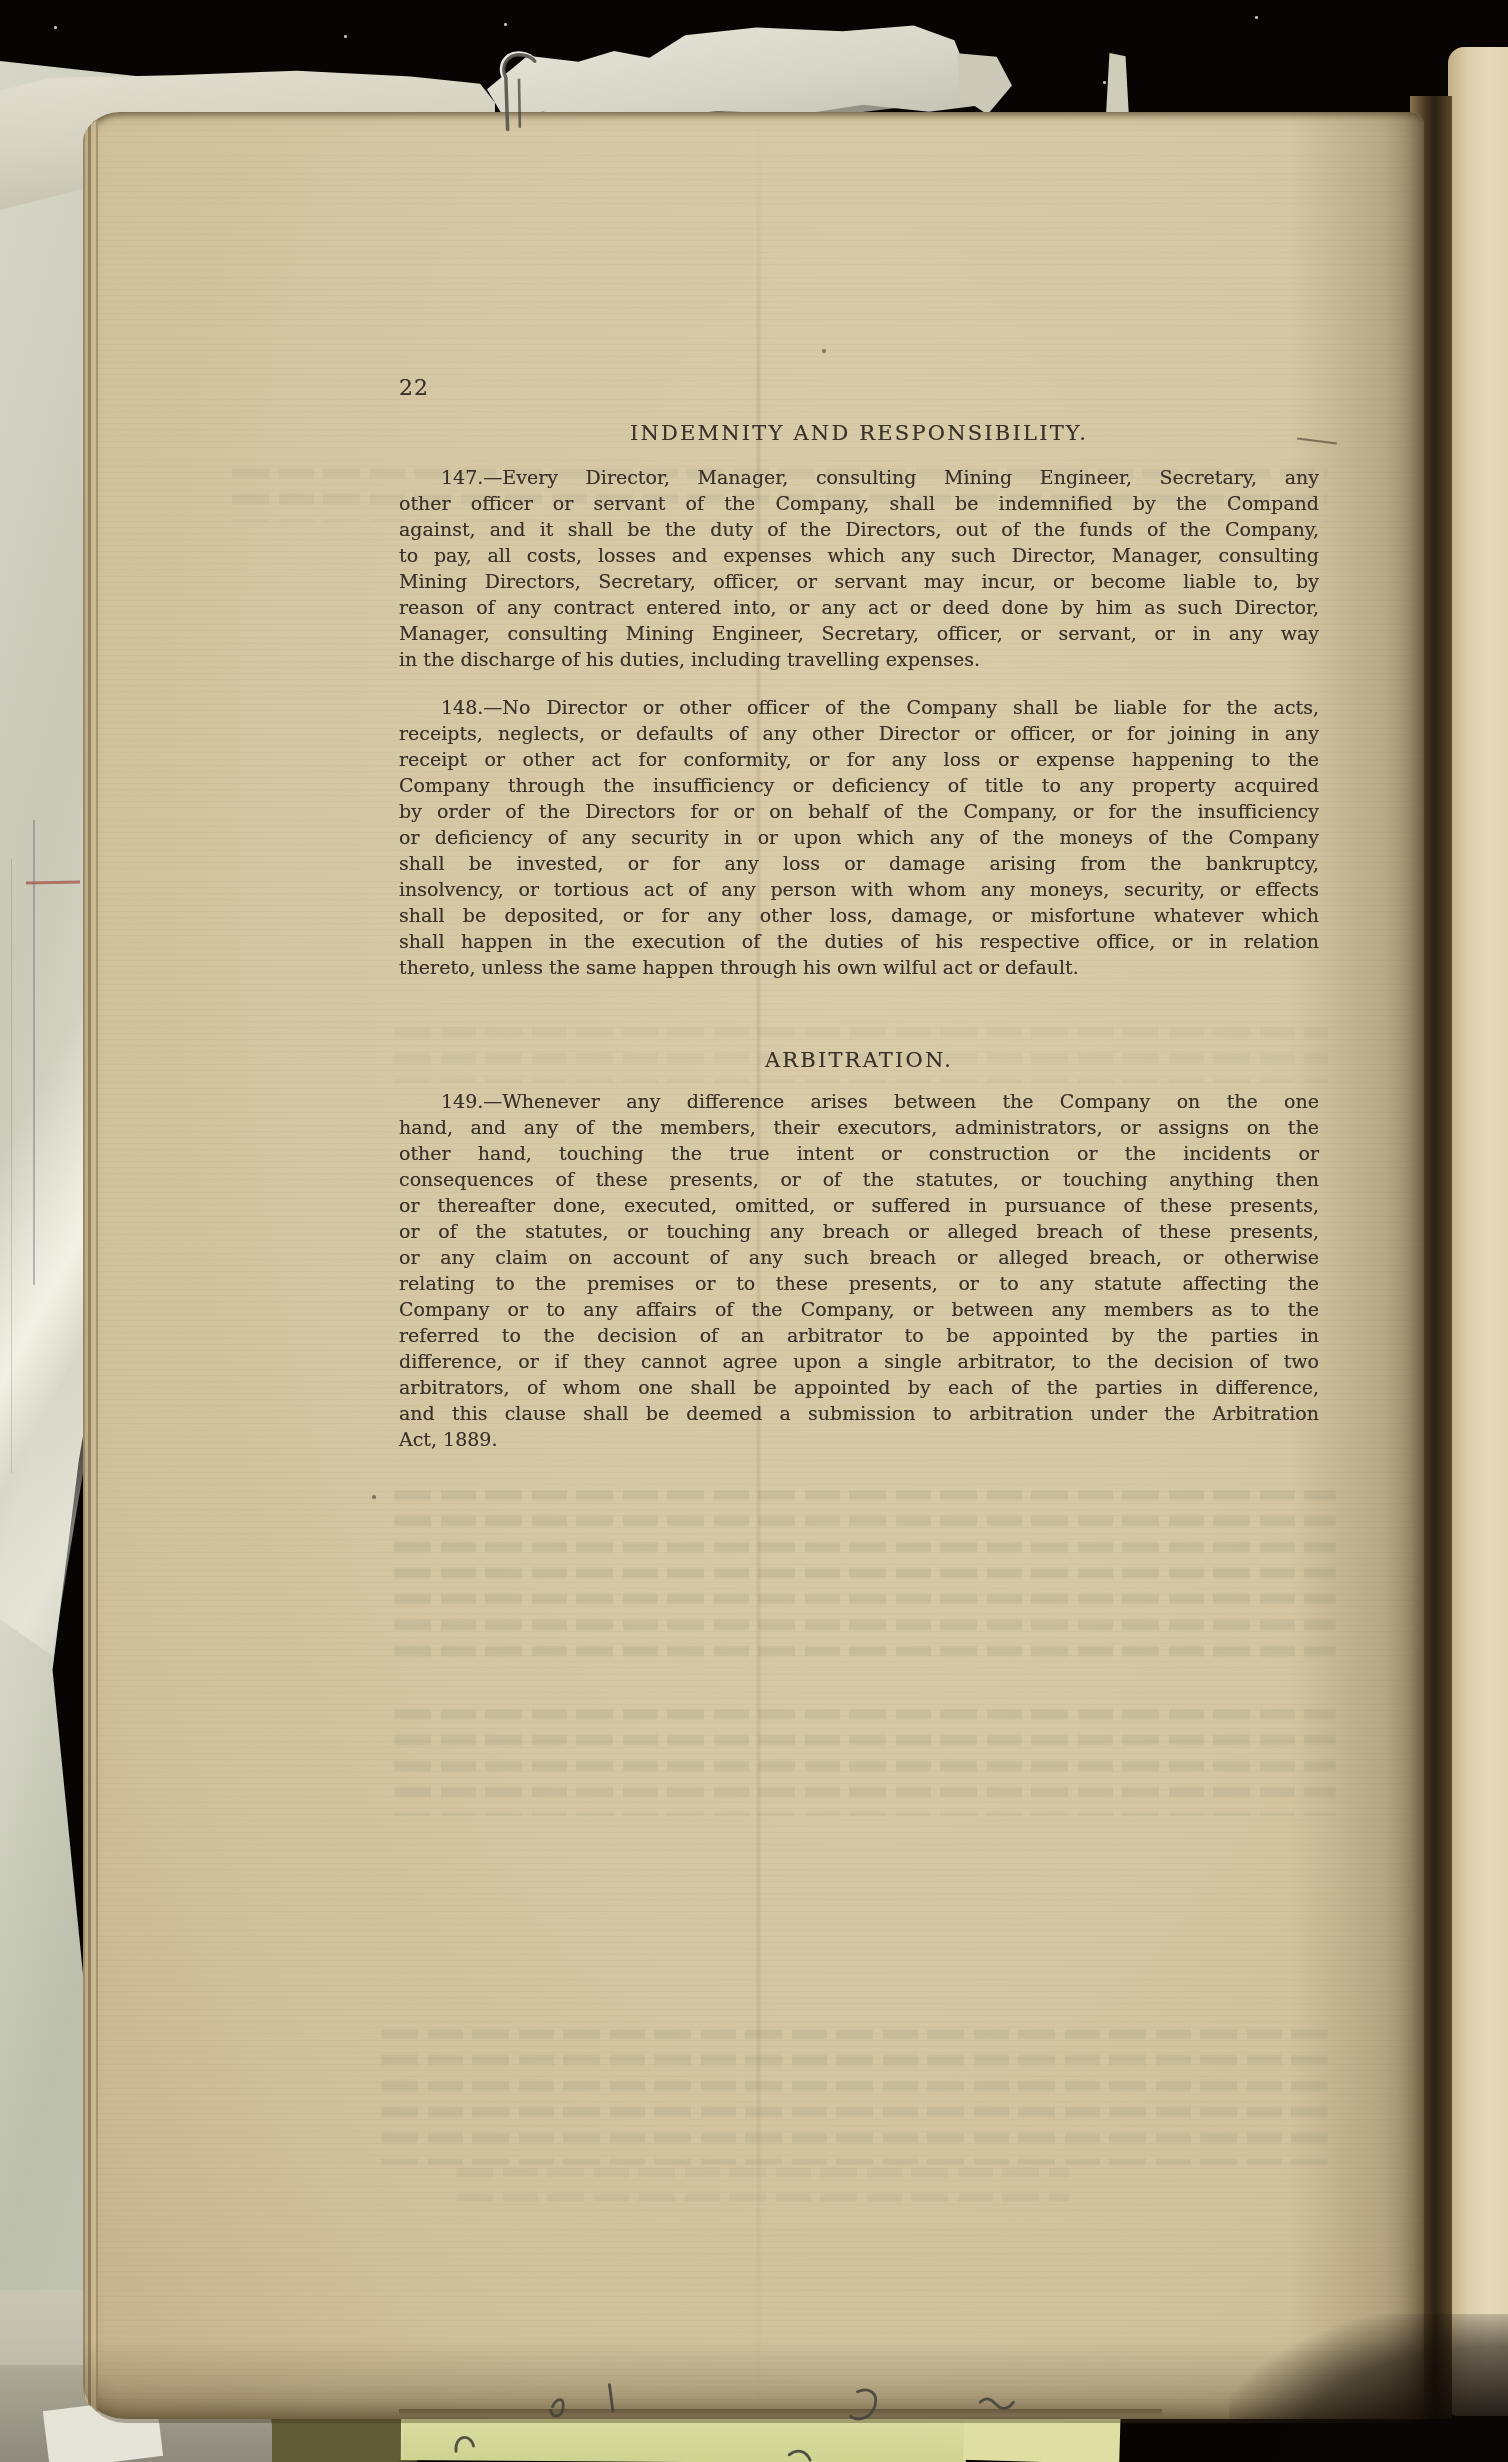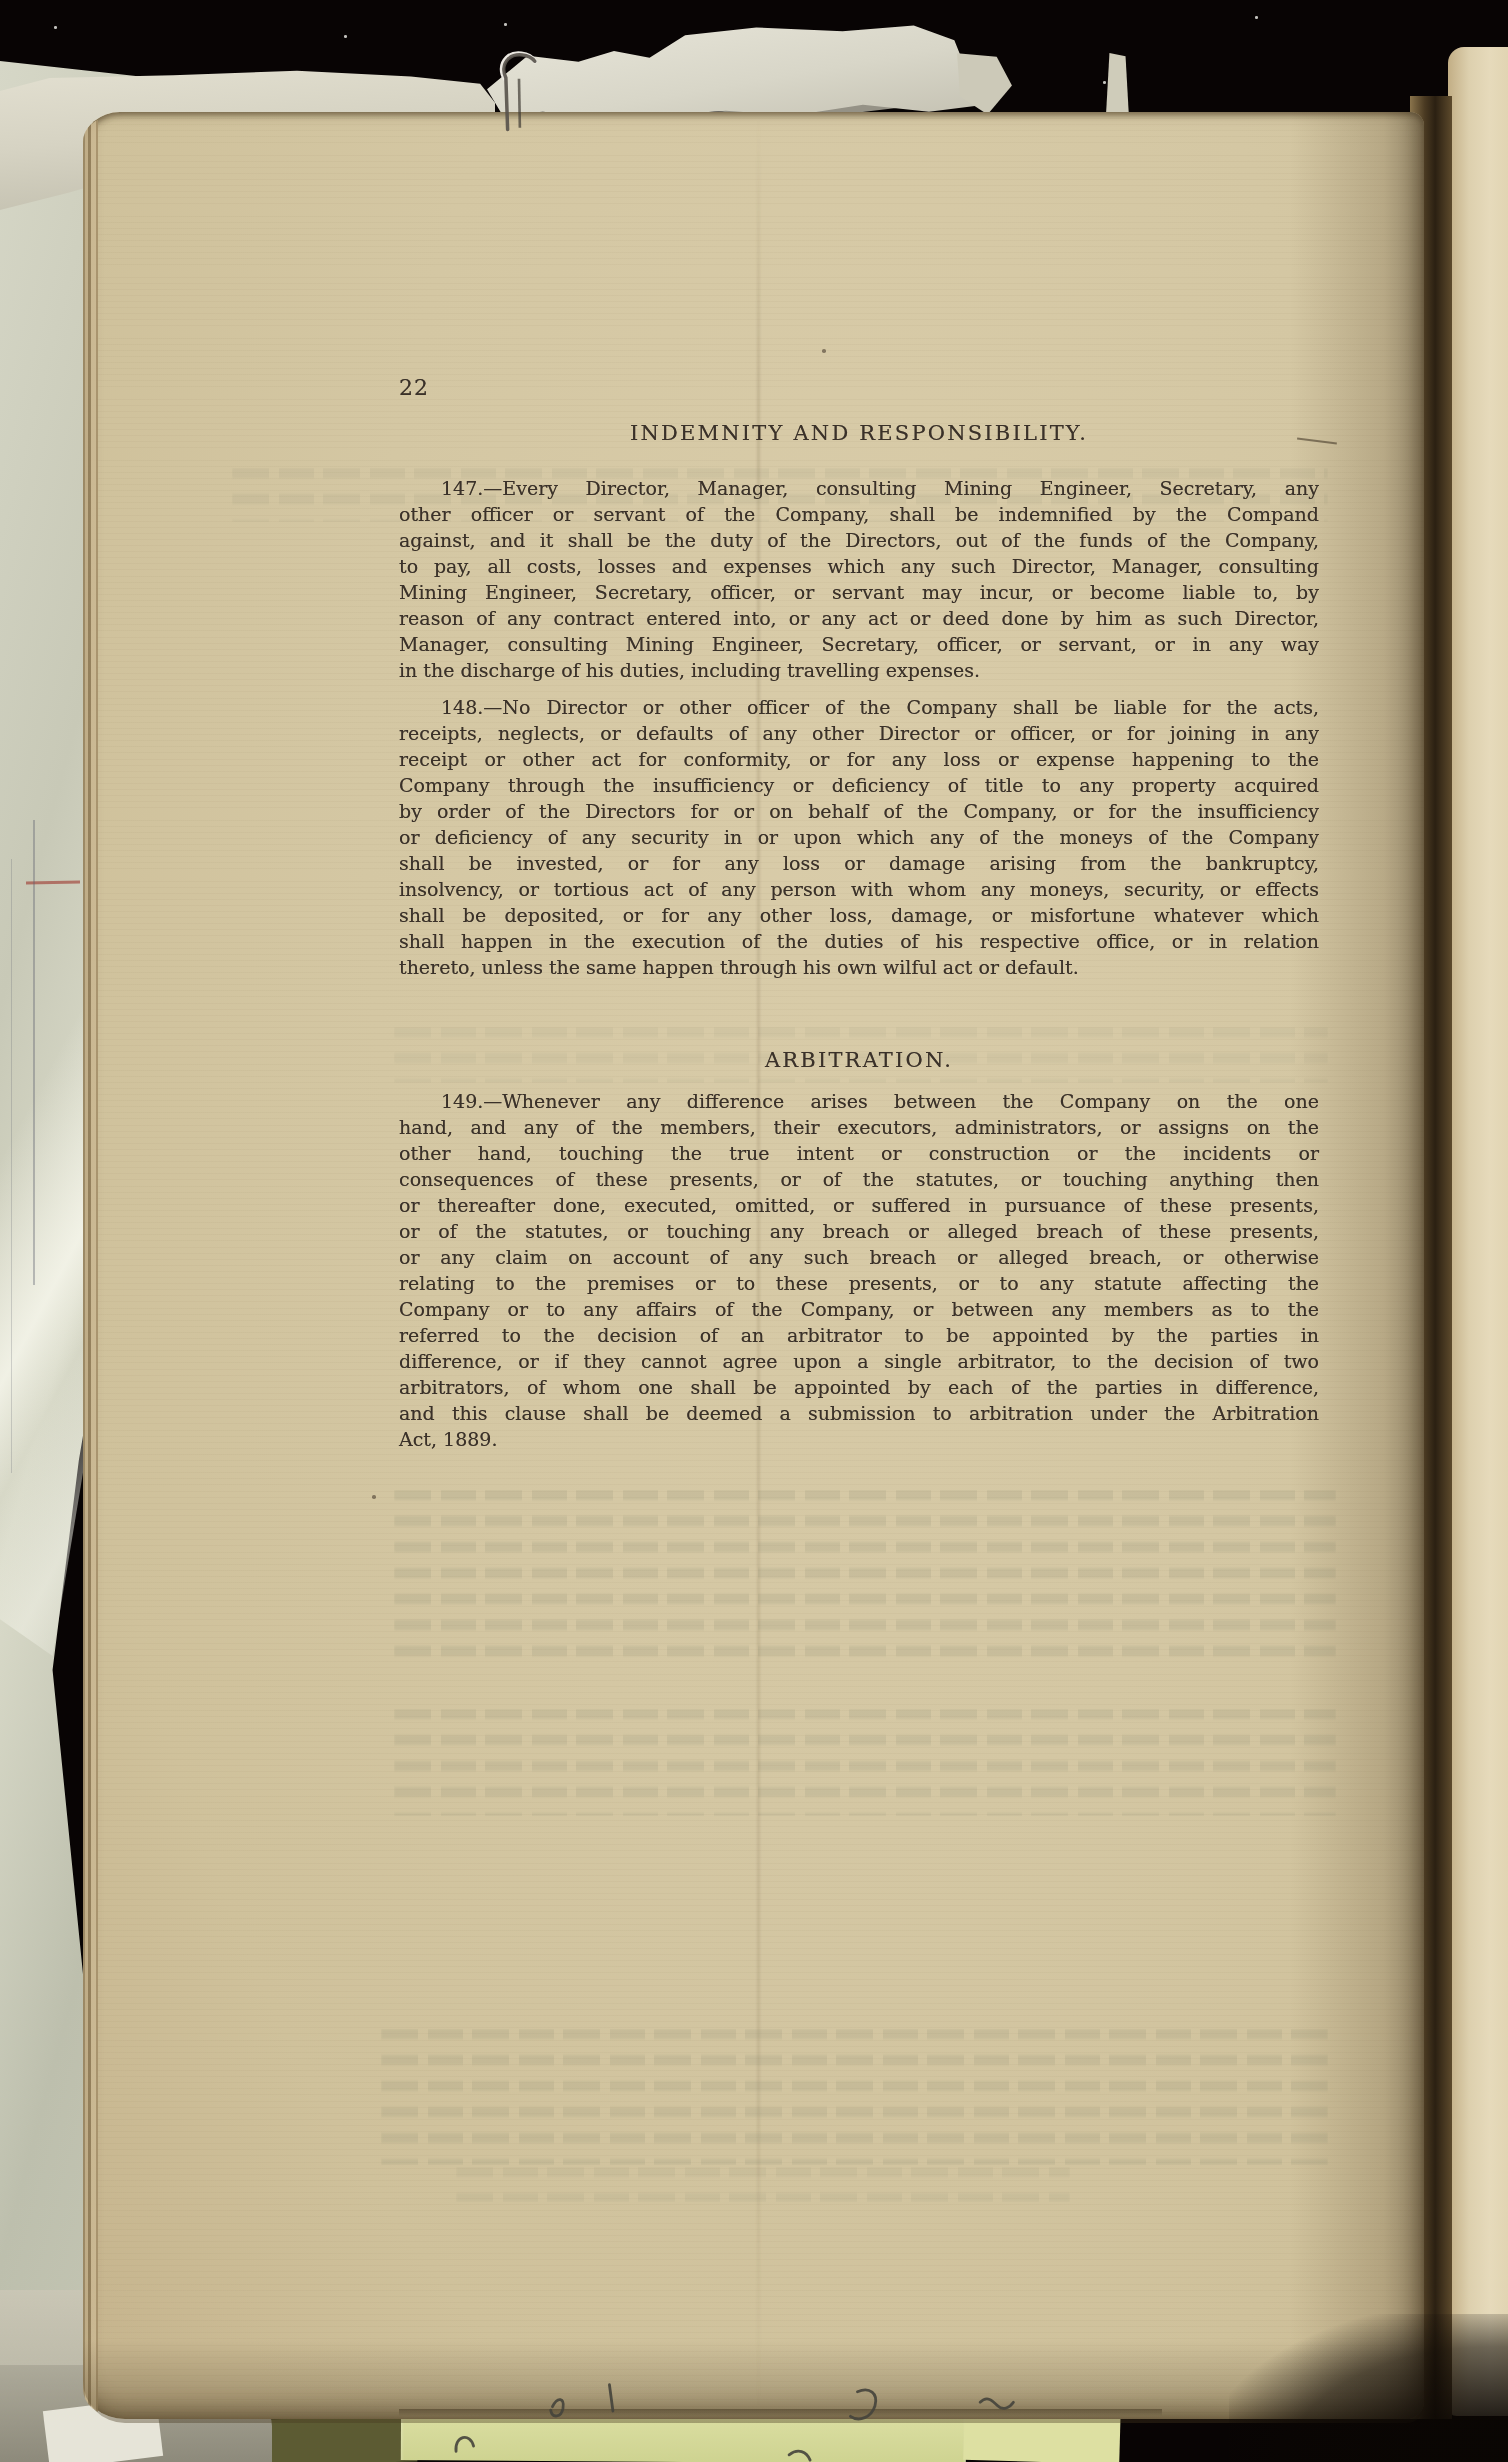--- a/index.html
+++ b/index.html
@@ -74,21 +74,21 @@
 
   
   .ink{color:#3a3129;text-shadow:0 0 0.4px rgba(58,49,41,.55);}
   .pagenum{position:absolute;left:399px;top:375px;width:920px;text-align:left;
     font-size:22px;letter-spacing:0.9px;z-index:20;}
   .head1{position:absolute;left:399px;top:421px;width:920px;text-align:center;
     font-size:21px;letter-spacing:2.2px;z-index:20;}
   .head2{position:absolute;left:399px;top:1048px;width:920px;text-align:center;
     font-size:21px;letter-spacing:2.2px;z-index:20;}
   .para{position:absolute;left:399px;width:920px;font-size:19px;z-index:20;}
-  #para147{top:475px;} #para148{top:694px;} #para149{top:1088px;}
+  #para147{top:464px;} #para148{top:694px;} #para149{top:1088px;}
   .tline{line-height:26px;height:26px;text-align:justify;text-align-last:justify;white-space:nowrap;}
   .tline.tfirst{padding-left:42px;}
   .tline.tlast{text-align-last:left;white-space:normal;}
 
   
   .ghost{position:absolute;z-index:14;filter:blur(1.1px);
     background:repeating-linear-gradient(to bottom,rgba(100,110,92,.22) 0 9.6px,rgba(100,110,92,0) 9.6px 26px);
     -webkit-mask-image:repeating-linear-gradient(to right,#000 0 37px,transparent 37px 47px,#000 47px 82px,transparent 82px 91px);
     mask-image:repeating-linear-gradient(to right,#000 0 37px,transparent 37px 47px,#000 47px 82px,transparent 82px 91px);}
   #ghost-a{left:232px;top:468px;width:1096px;height:54px;opacity:.35;}
@@ -166,21 +166,21 @@
   <div class="ghost" id="ghost-e"></div>
   <div class="ghost" id="ghost-f"></div>
 
   <div class="pagenum ink">22</div>
   <div class="head1 ink">INDEMNITY AND RESPONSIBILITY.</div>
   <div class="para ink" id="para147">
       <div class="tline tfirst">147.—Every Director, Manager, consulting Mining Engineer, Secretary, any</div>
       <div class="tline">other officer or servant of the Company, shall be indemnified by the Compand</div>
       <div class="tline">against, and it shall be the duty of the Directors, out of the funds of the Company,</div>
       <div class="tline">to pay, all costs, losses and expenses which any such Director, Manager, consulting</div>
-      <div class="tline">Mining Engineer, Secretary, officer, or servant may incur, or become liable to, by</div>
+      <div class="tline">Mining Directors, Secretary, officer, or servant may incur, or become liable to, by</div>
       <div class="tline">reason of any contract entered into, or any act or deed done by him as such Director,</div>
       <div class="tline">Manager, consulting Mining Engineer, Secretary, officer, or servant, or in any way</div>
       <div class="tline tlast">in the discharge of his duties, including travelling expenses.</div>
     </div>
   <div class="para ink" id="para148">
       <div class="tline tfirst">148.—No Director or other officer of the Company shall be liable for the acts,</div>
       <div class="tline">receipts, neglects, or defaults of any other Director or officer, or for joining in any</div>
       <div class="tline">receipt or other act for conformity, or for any loss or expense happening to the</div>
       <div class="tline">Company through the insufficiency or deficiency of title to any property acquired</div>
       <div class="tline">by order of the Directors for or on behalf of the Company, or for the insufficiency</div>

